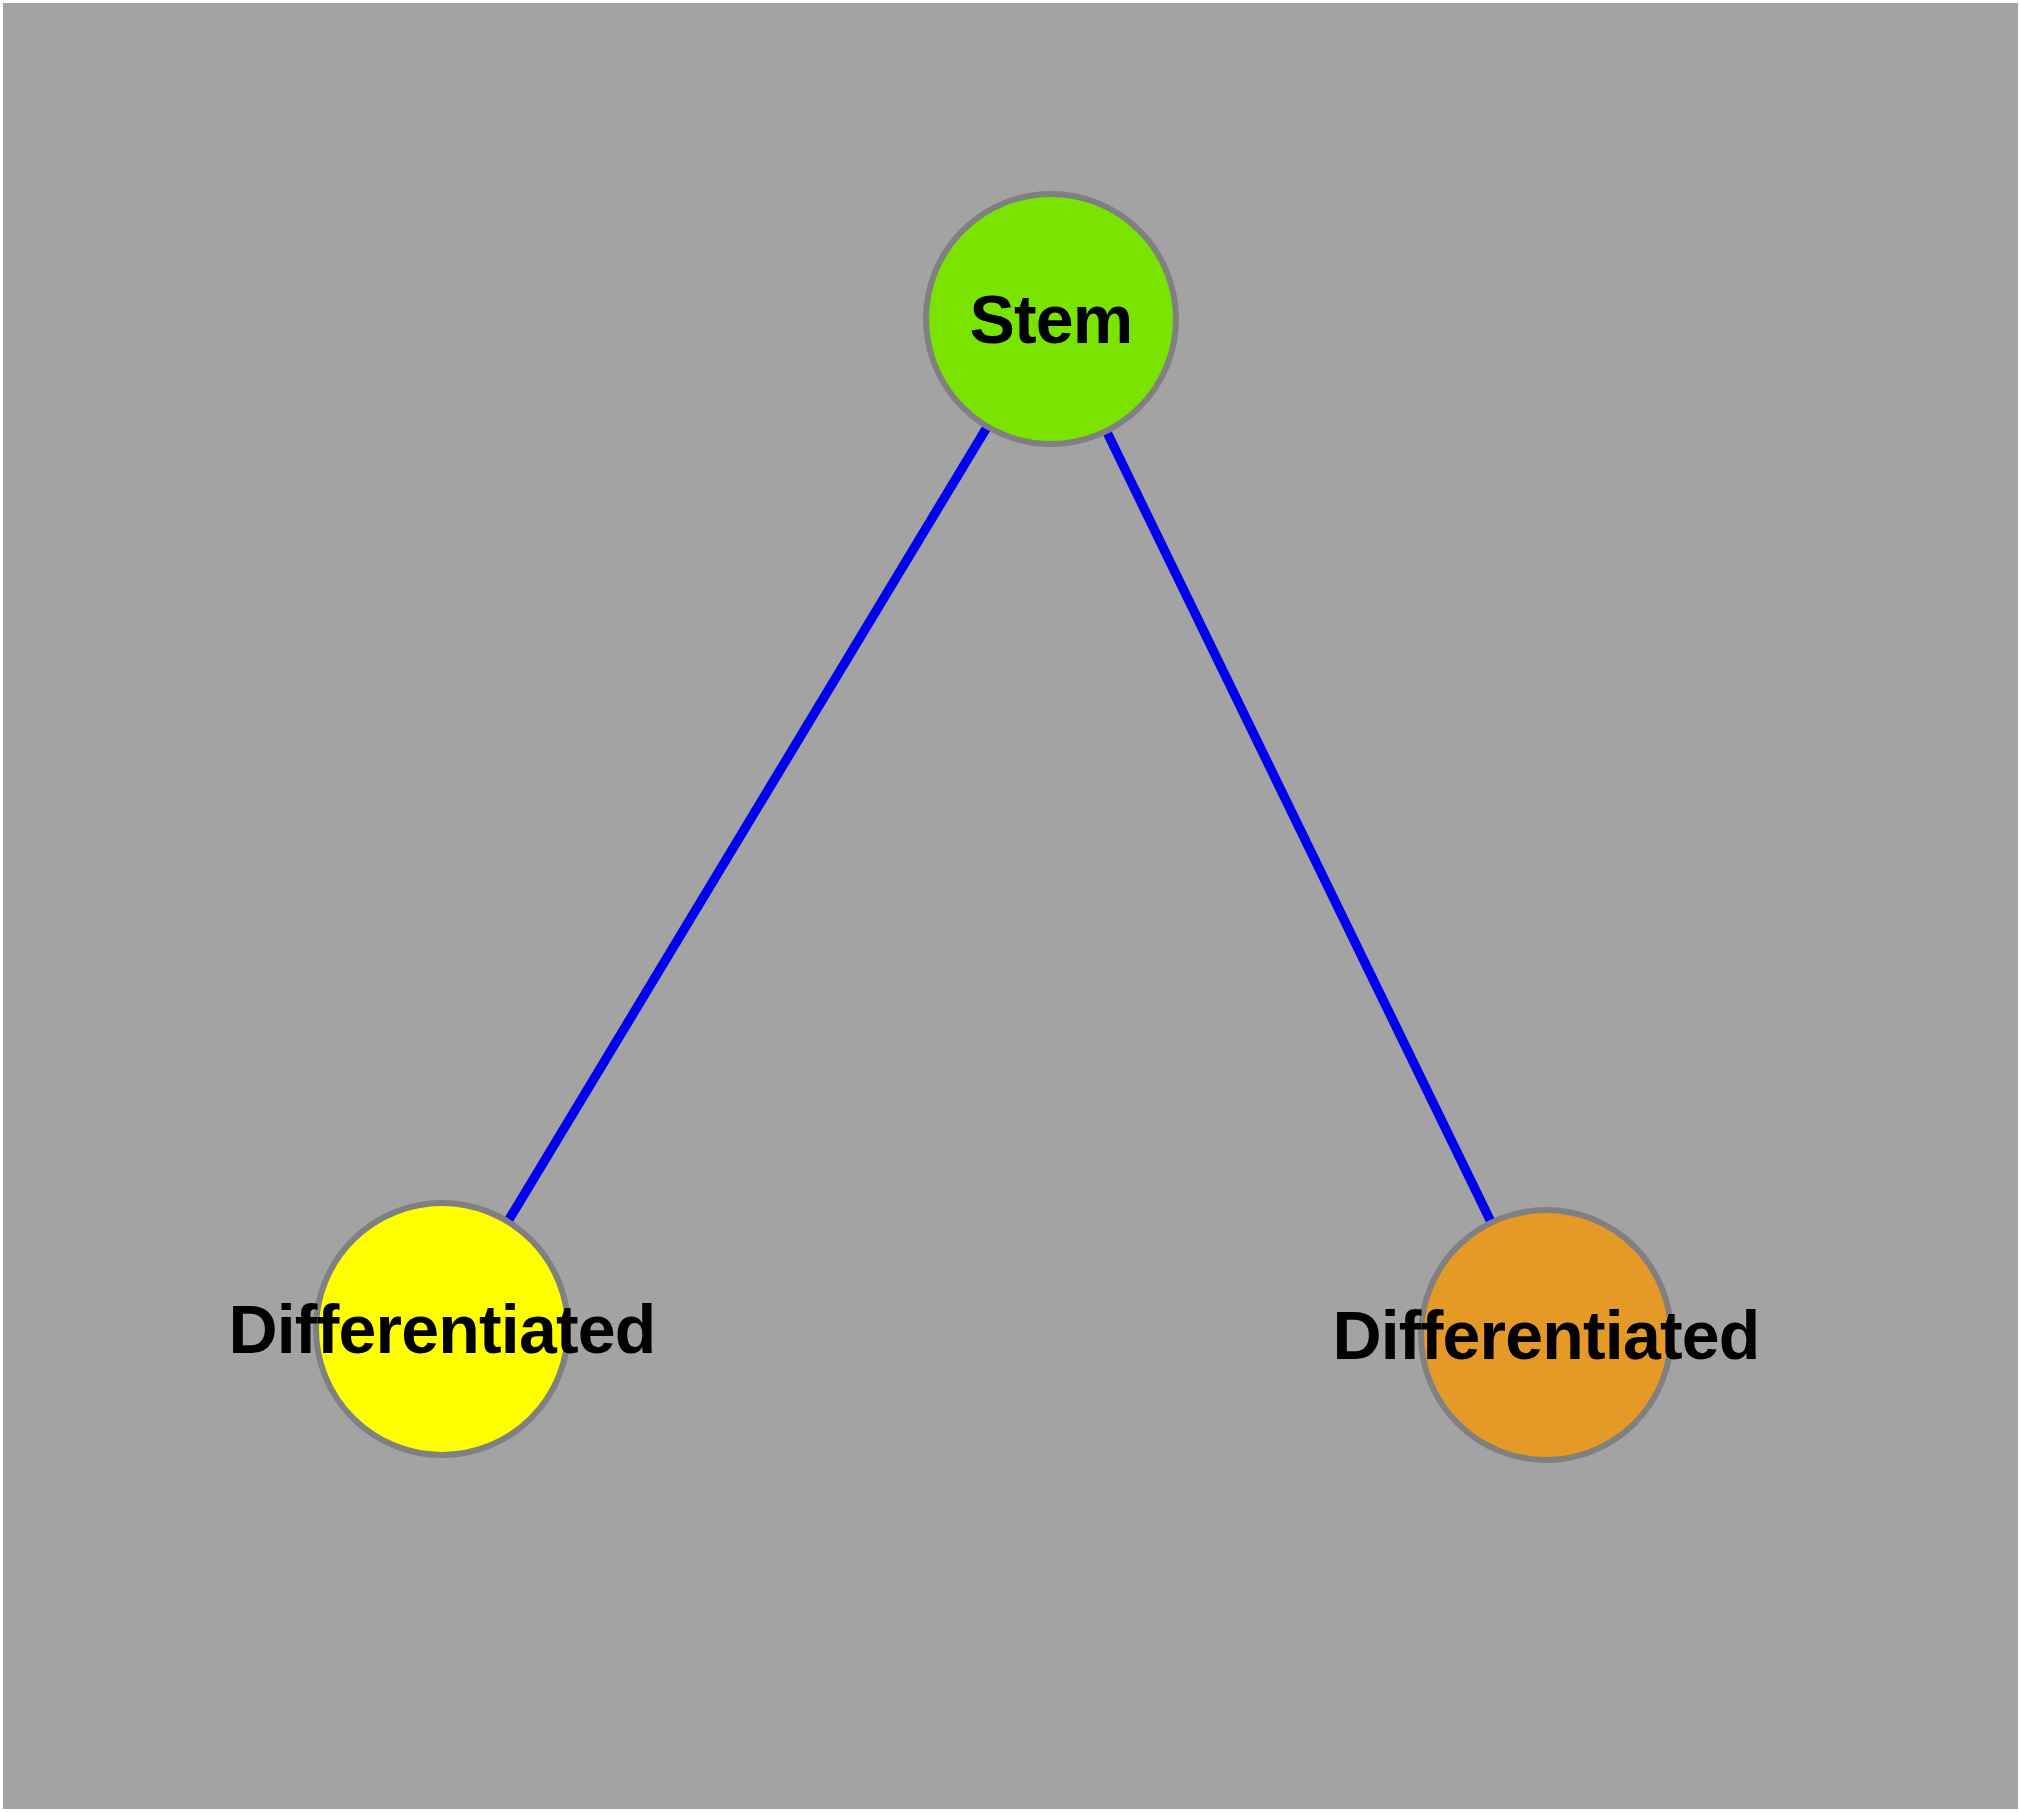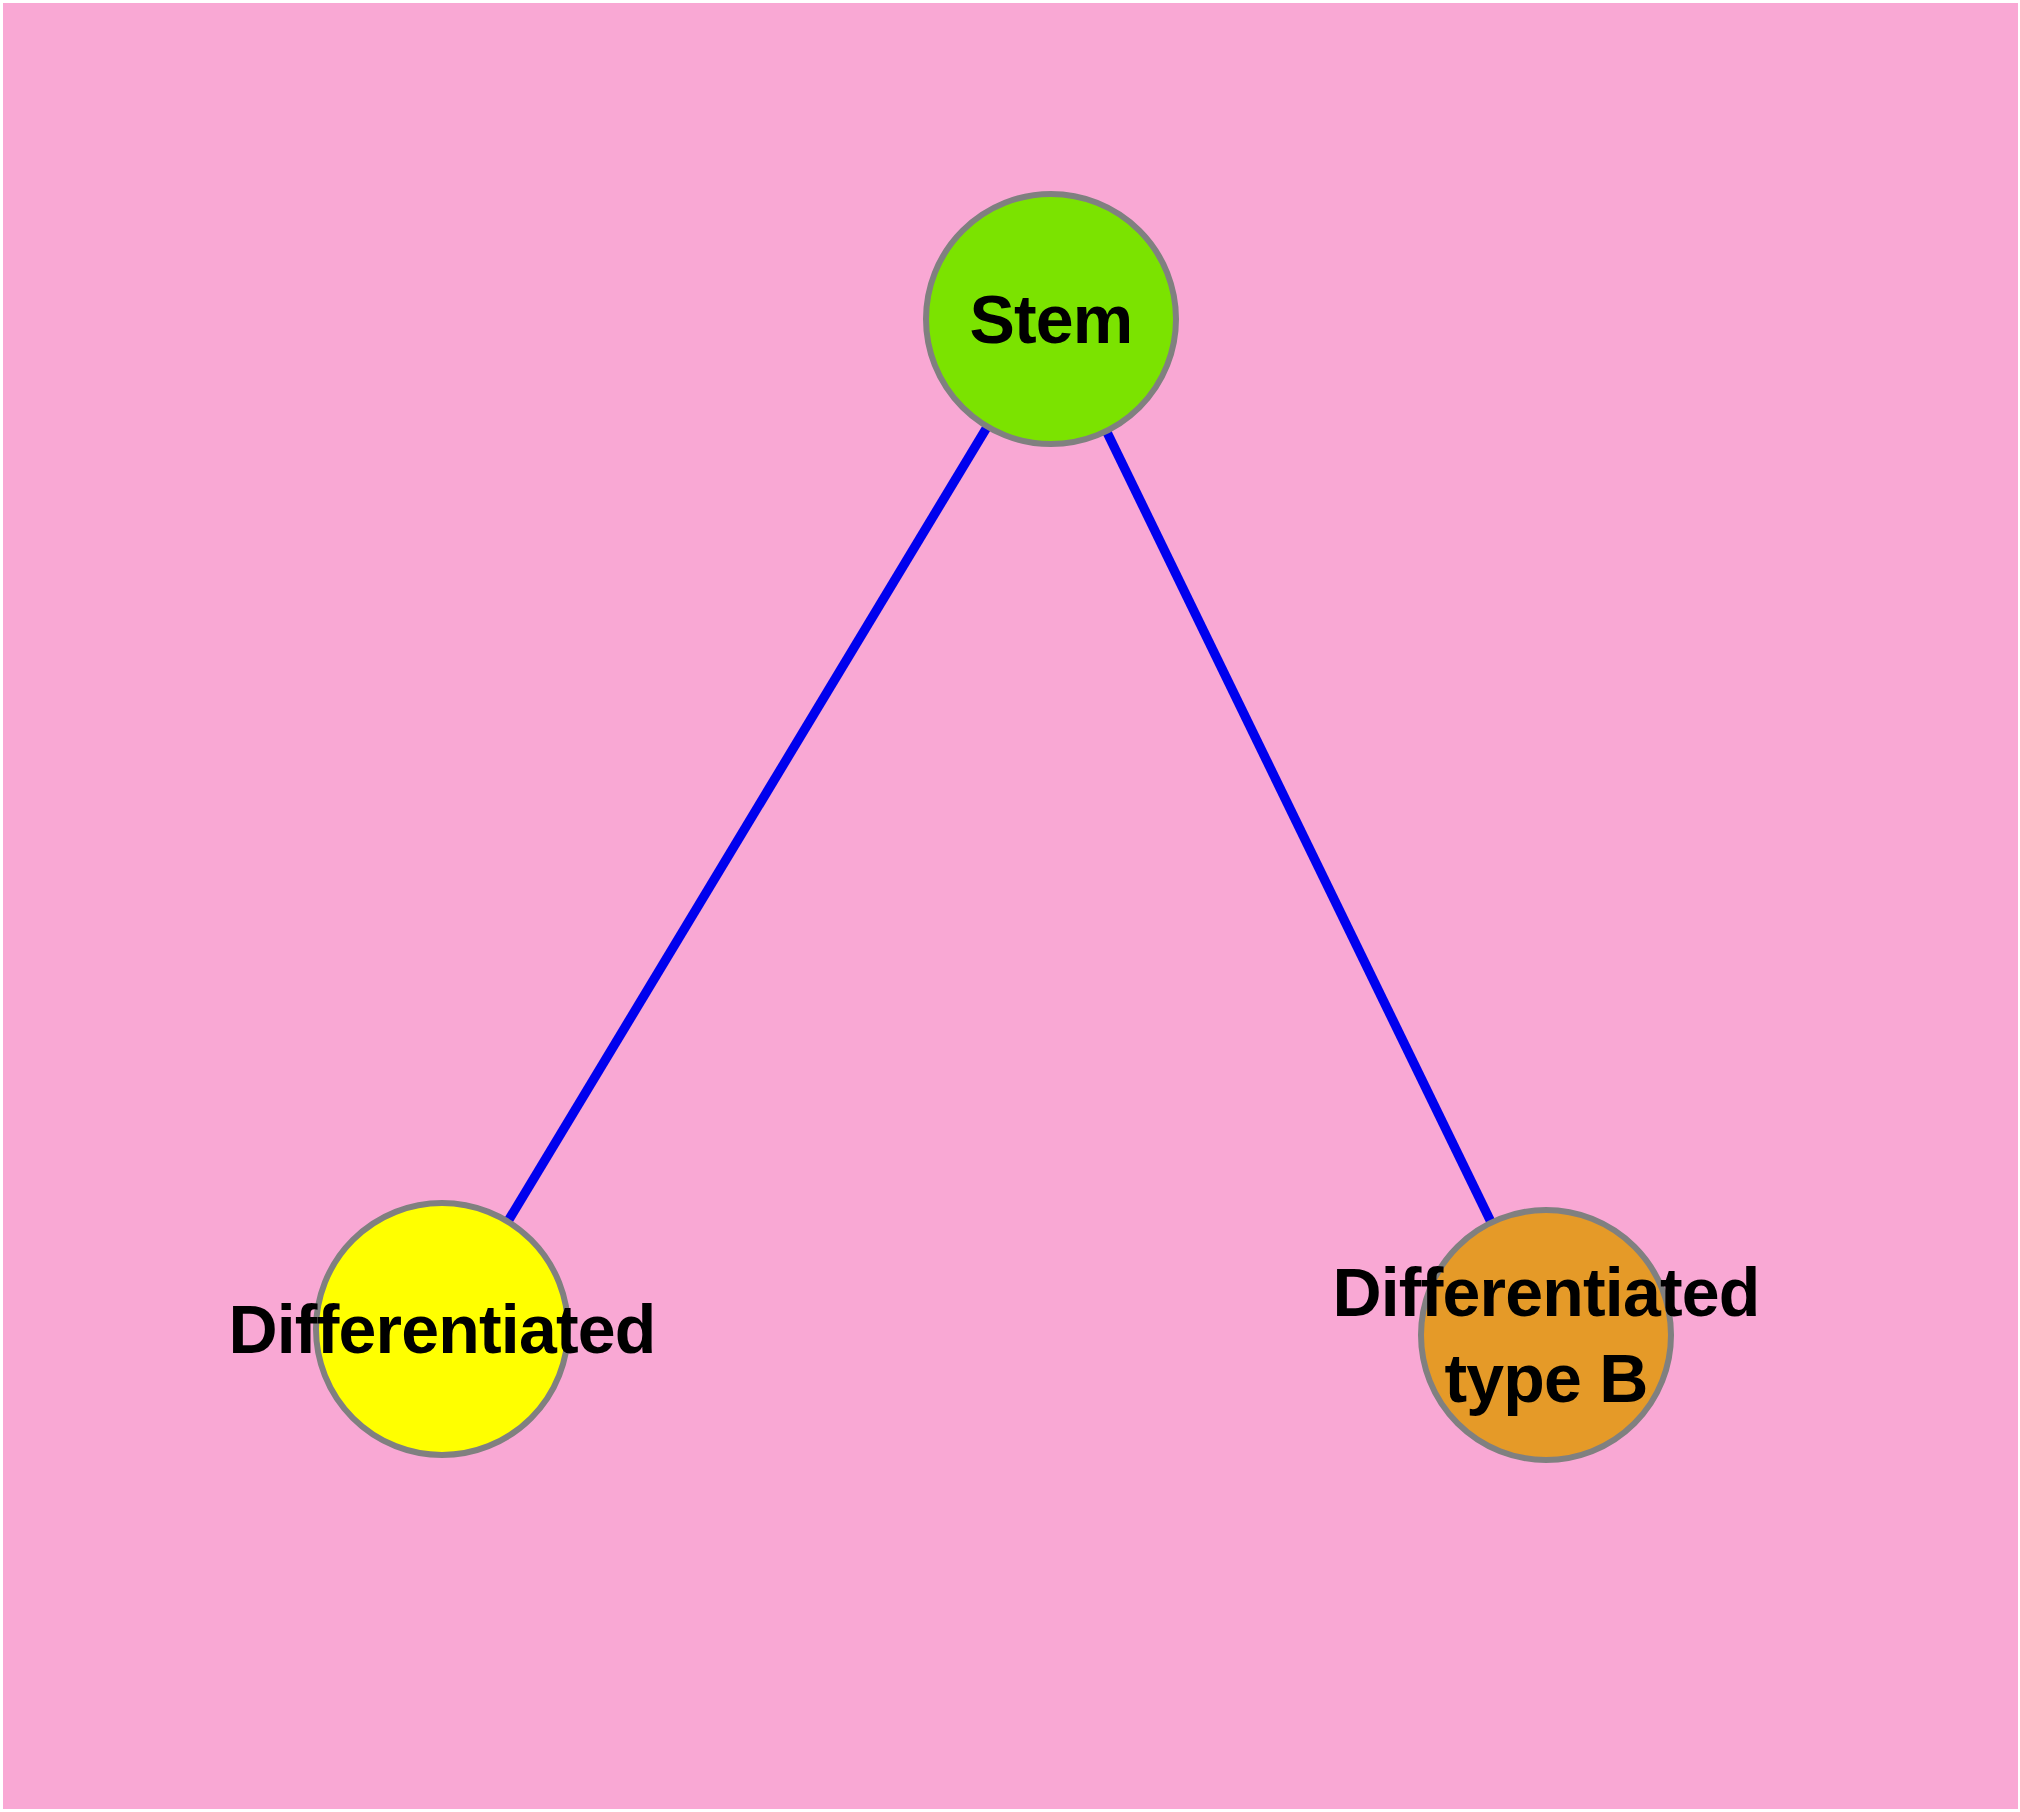--- a/index.html
+++ b/index.html
@@ -44,21 +44,21 @@
       font-weight: bold;
       font-size: 68px;
       line-height: 86px;
       white-space: nowrap;
       letter-spacing: -0.8px;
     }
   </style>
 </head>
 <body>
 
-<div id="canvas" style="background: #f9a8d4;">
+<div id="canvas" style="background: #a3a3a3;">
 
   <svg id="edges" viewBox="0 0 2376 2130" width="2014" height="1805">
       <line x1="1237" y1="373" x2="518" y2="1565" stroke="#0000EE" stroke-width="11"></line>
       <line x1="1237" y1="373" x2="1820" y2="1572" stroke="#0000EE" stroke-width="11"></line>
     </svg>
 
   <div>
     <div class="node-circle" style="left: 1048px; top: 316px; width: 256px; height: 256px; background: rgb(123, 227, 0); border: 6.8px solid rgb(128, 128, 128);"></div>
     <div class="node-label" style="left: 1048px; top: 316px; color: rgb(0, 0, 0);">
       <div>Stem</div>
@@ -69,18 +69,17 @@
     <div class="node-circle" style="left: 439px; top: 1326px; width: 258px; height: 258px; background: rgb(255, 255, 0); border: 6.8px solid rgb(128, 128, 128);"></div>
     <div class="node-label" style="left: 439px; top: 1326px; color: rgb(0, 0, 0);">
       <div>Differentiated</div>
     </div>
   </div>
 
   <div>
     <div class="node-circle" style="left: 1543px; top: 1332px; width: 256px; height: 256px; background: rgb(229, 154, 40); border: 6.8px solid rgb(128, 128, 128);"></div>
     <div class="node-label" style="left: 1543px; top: 1332px; color: rgb(0, 0, 0);">
       <div>Differentiated</div>
-      <div>type B</div>
     </div>
   </div>
 
 </div>
 
 
 </body></html>

